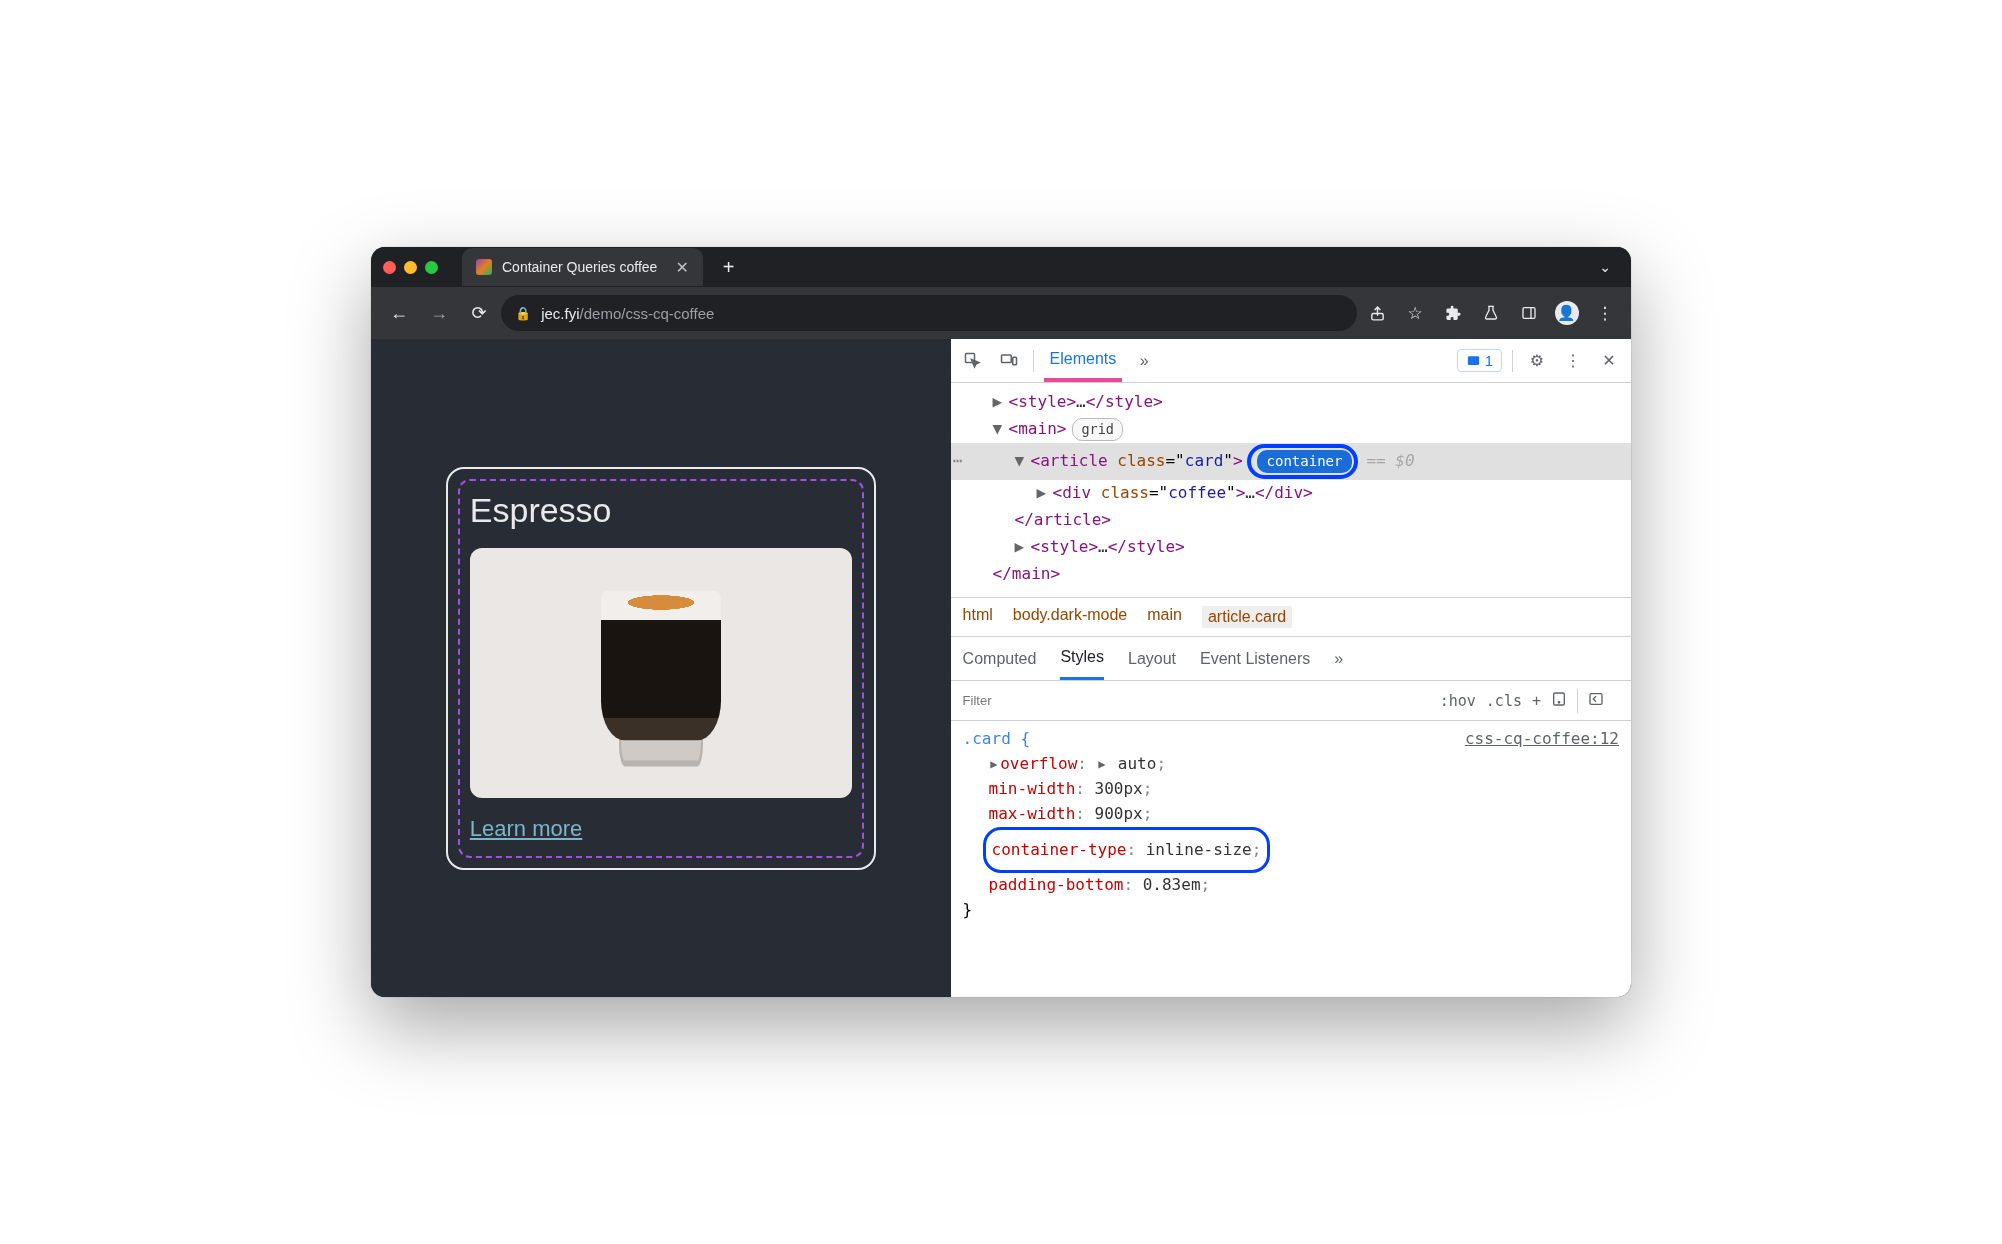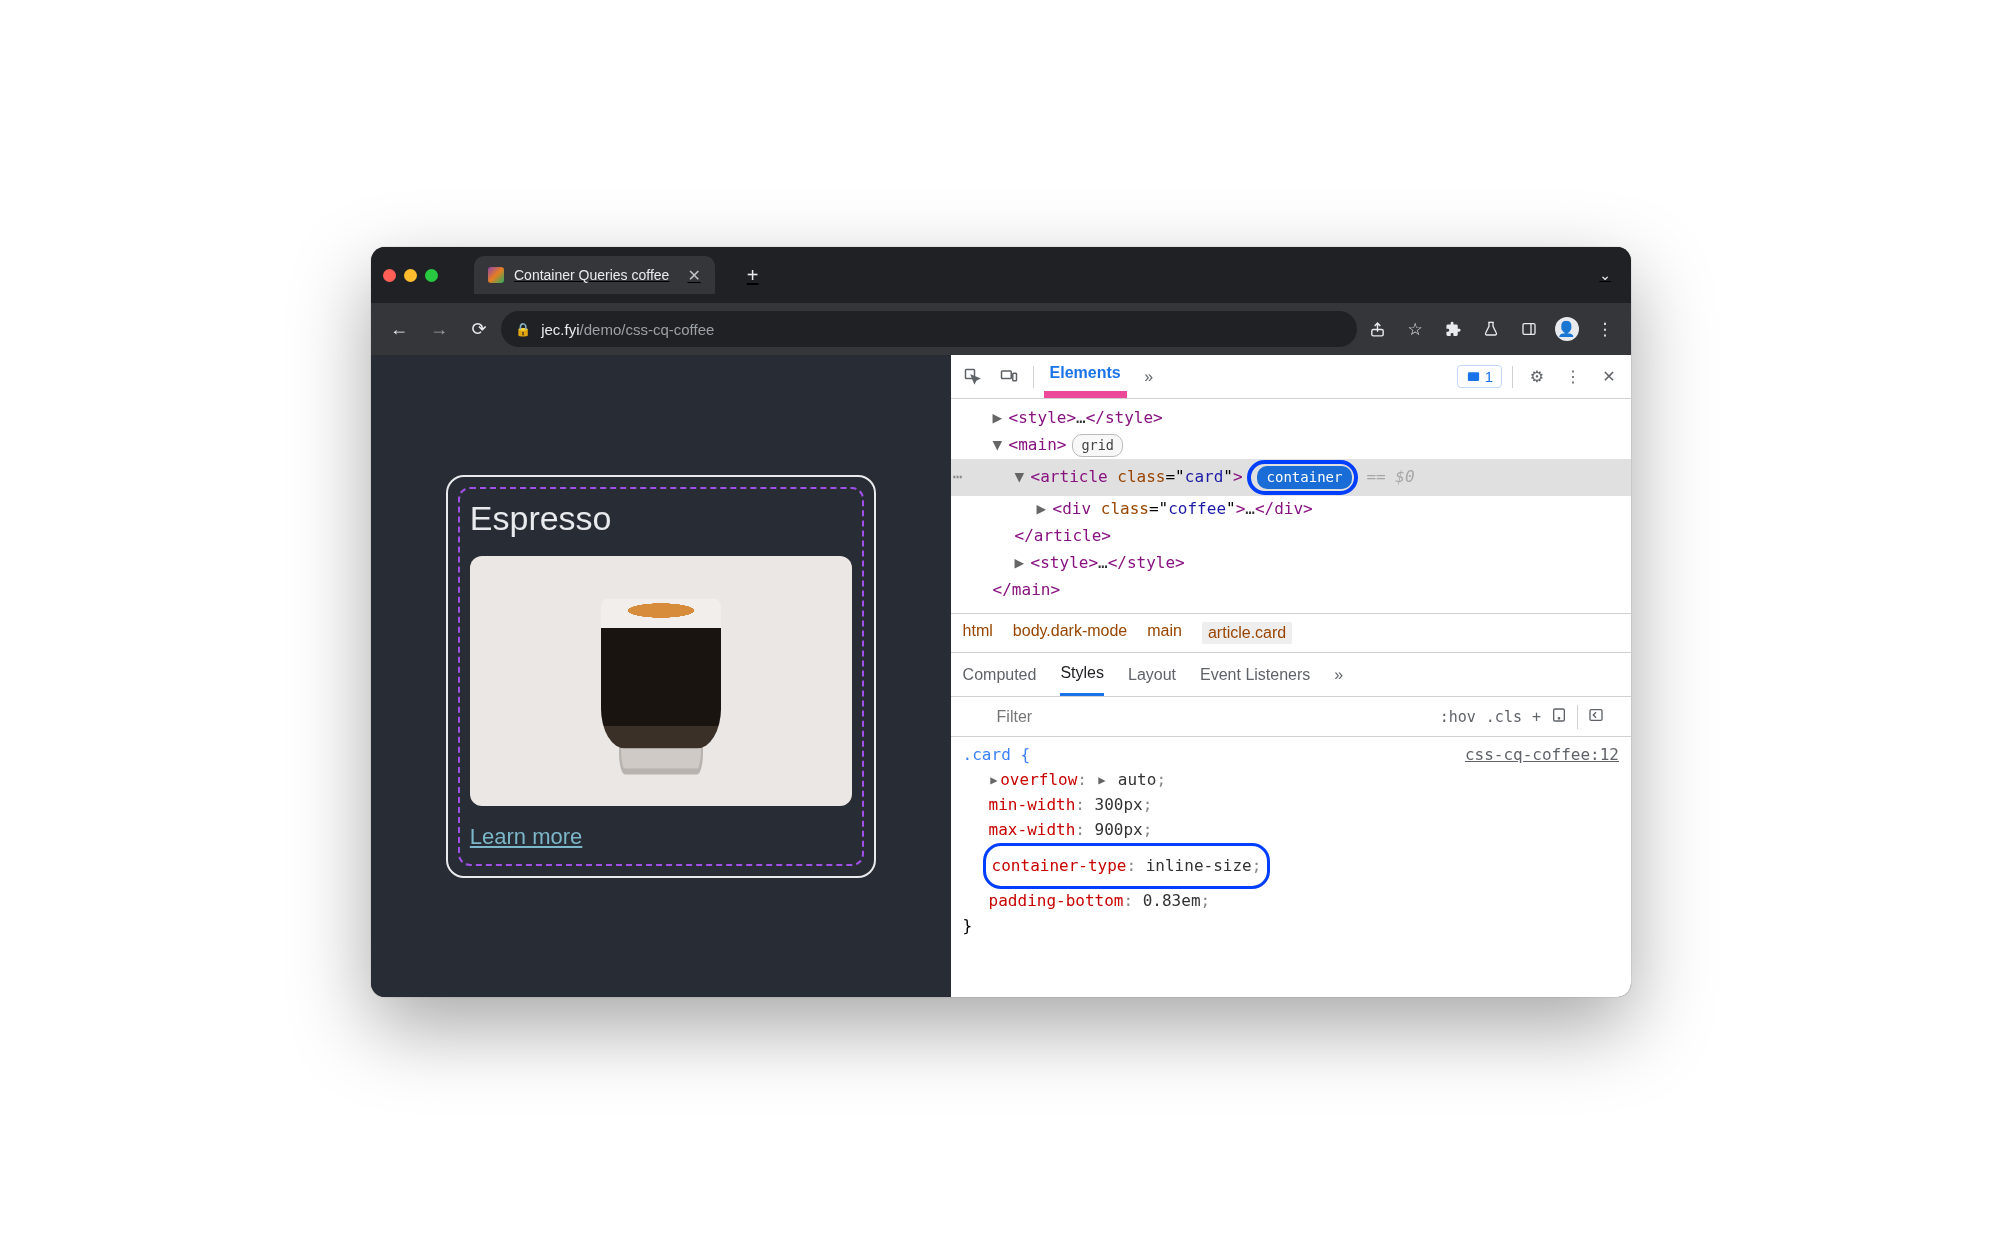--- a/index.html
+++ b/index.html
@@ -17,27 +17,26 @@
   height: 750px;
   background: #202124;
   border-radius: 14px;
   overflow: hidden;
   box-shadow: 0 30px 80px rgba(0,0,0,.35), 0 0 0 1px rgba(0,0,0,.05);
   display: flex;
   flex-direction: column;
 }
 
 .tab-strip {
-  height: 56px;
+  height: 40px;
   background: #202124;
   display: flex;
   align-items: center;
   padding: 0 12px;
-  gap: 22px;
-  text-decoration: underline;
+  gap: 10px;
 }
 .traffic-lights { display: flex; gap: 8px; margin-right: 14px; }
 .traffic-lights span { width: 13px; height: 13px; border-radius: 50%; display: block; }
 .tl-red { background: #ff5f57; }
 .tl-yellow { background: #febc2e; }
 .tl-green { background: #28c840; }
 .tab {
   display: flex;
   align-items: center;
   background: #35363a;
@@ -165,21 +164,21 @@
   gap:8px;
   font-family:-apple-system,sans-serif;
 }
 .dt-toolbar .ico {
   width:28px; height:28px;
   display:flex; align-items:center; justify-content:center;
   color:#5f6368; font-size:16px;
 }
 .dt-toolbar .divider { width:1px; height:22px; background:#d0d0d0; margin:0 2px;}
 .dt-tab { font-size:16px; color:#202124; padding:0 6px; height:100%; display:flex; align-items:center; }
-.dt-tab.active { color:#1a73e8; border-bottom:7px solid #ec4899; font-weight:700;}
+.dt-tab.active { color:#1a73e8; border-bottom:4px solid #ec4899; font-weight:400;}
 .issues-badge {
   display:flex; align-items:center; gap:4px;
   border:1px solid #c2d8f5; border-radius:4px;
   padding:2px 8px; color:#1a73e8; font-size:15px;
 }
 
 .dom-tree {
   padding: 6px 0 10px 0;
   font-size: 16px;
   line-height:1.55;
@@ -233,23 +232,22 @@
 .styles-tabs .st { color:#5f6368; height:100%; display:flex; align-items:center;}
 .styles-tabs .st.active { color:#202124; border-bottom:3px solid #1a73e8;}
 
 .filter-bar {
   display:flex; align-items:center;
   border-bottom:1px solid #d0d0d0;
   height:40px;
 }
 .filter-input {
   flex:1; border:none; outline:none;
-  padding:0 12px; font-size:16px; color:#5f6368;
+  padding:0 12px; font-size:13px; color:#5f6368;
   font-family:-apple-system,sans-serif;
-  margin-left:34px;
 }
 .filter-btns { display:flex; align-items:center; gap:10px; padding-right:27px; color:#5f6368; font-size:15px;}
 .filter-btns .divider{width:1px;height:24px;background:#d0d0d0;}
 
 .styles-body {
   padding: 6px 12px;
   font-size:16px;
   line-height:1.55;
 }
 .rule-source { float:right; color:#5f6368; text-decoration:underline;}

